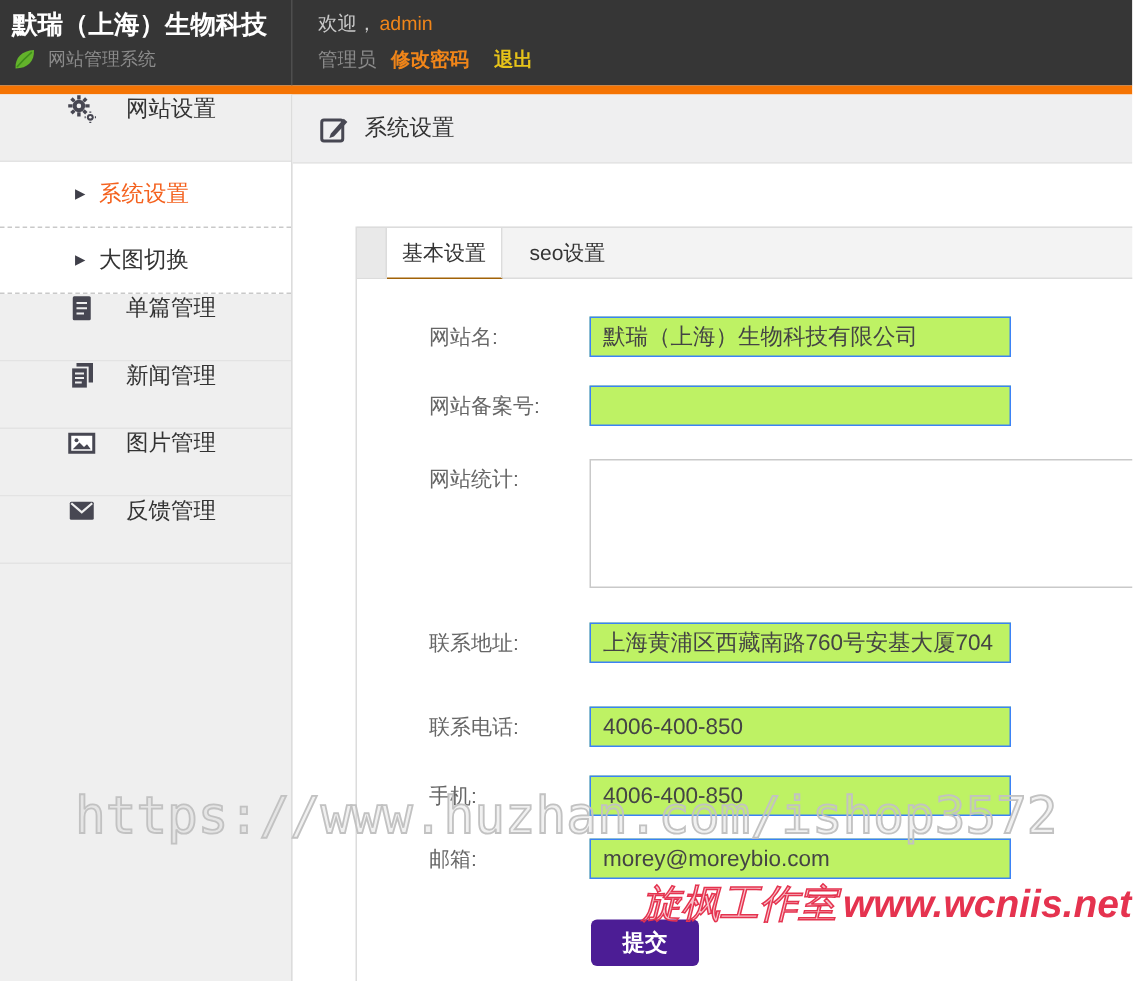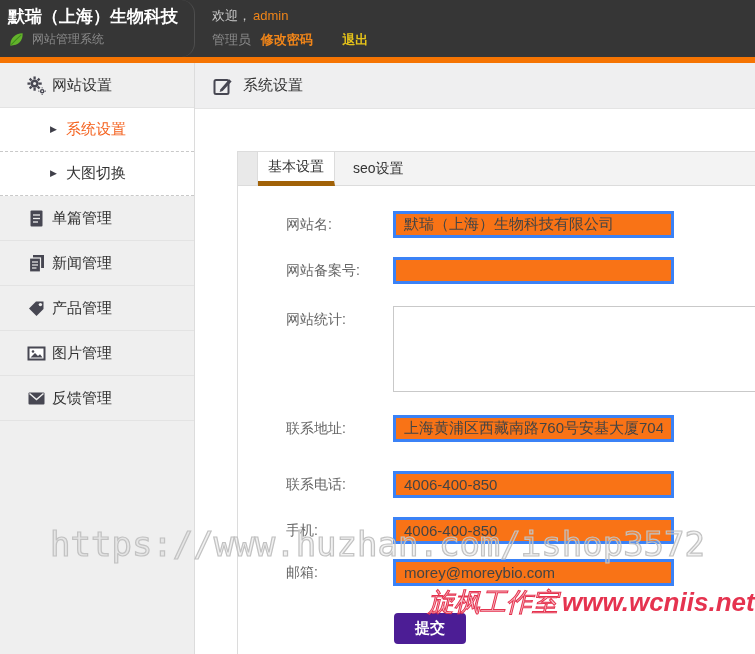--- a/index.html
+++ b/index.html
@@ -1,56 +1,56 @@
 <!DOCTYPE html>
 <html><head>
 <meta charset="utf-8">
 <style>
   * { margin:0; padding:0; box-sizing:border-box; }
   body { font-family:"Liberation Sans","DejaVu Sans",sans-serif; background:#fff; }
   .screen { position:relative; width:755px; height:654px; overflow:hidden; background:#fff; }
 
   
   .top-header { position:absolute; top:0; left:0; right:0; height:57px; background:#363636; display:flex; }
-  .brand { width:195px; padding:6px 0 0 8px; border-right:1px solid #4e4e4e;border-radius:14px; }
+  .brand { width:195px; padding:6px 0 0 8px; border-right:1px solid #4e4e4e; }
   .brand-title { color:#ffffff; font-size:17px; font-weight:bold; line-height:22px; white-space:nowrap; }
   .brand-sub { display:flex; align-items:center; gap:7px; margin-top:3px; color:#8b8b8b; font-size:12px; }
   .header-right { padding:7px 0 0 17px; font-size:13px; }
   .welcome-line { color:#c8c8c8; }
   .username { color:#f08519; margin-left:2px; text-decoration:none; }
   .admin-line { margin-top:6px; color:#8b8b8b; }
   .chg-pwd { color:#f08519; font-weight:bold; margin-left:6px; text-decoration:none; cursor:pointer; }
-  .logout { color:#e6c319; font-weight:bold; margin-left:26px; text-decoration:none; cursor:pointer; }
+  .logout { color:#e6c319; font-weight:bold; margin-left:13px; text-decoration:none; cursor:pointer; }
 
   .orange-bar { position:absolute; top:57px; left:0; right:0; height:6px; background:#f57403; }
 
   
   .sidebar { position:absolute; top:63px; left:0; bottom:0; width:195px; background:#efefef; border-right:1px solid #dcdcdc; }
-  .menu-item { height:45px; display:flex; align-items:center; gap:6px; padding-left:27px; background:#efefef; border-bottom:1px solid #e3e3e3; font-size:15px; color:#333; cursor:pointer; }
+  .menu-item { height:45px; display:flex; align-items:flex-start; gap:20px; padding-left:45px; background:#efefef; border-bottom:1px solid #e3e3e3; font-size:15px; color:#333; cursor:pointer; }
   .sub-item { height:44px; display:flex; align-items:center; gap:9px; padding-left:50px; background:#ffffff; border-bottom:1px dashed #c9c9c9; font-size:15px; color:#333; cursor:pointer; }
   .sub-item .arrow { font-size:9px; color:#3f3f49; line-height:1; }
   .sub-item.active .sub-label { color:#f4621f; }
   .micon { width:19px; height:19px; flex:0 0 19px; display:inline-block; }
 
   
   .main-title-bar { position:absolute; left:195px; right:0; top:63px; height:46px; background:#efeff0; border-bottom:1px solid #e4e4e4; display:flex; align-items:center; gap:10px; padding-left:18px; font-size:15px; color:#333; }
 
   .panel { position:absolute; left:237px; top:151px; width:600px; height:503px; background:#fff; border-left:1px solid #dcdcdc; }
   .tabs { display:flex; height:35px; background:#f3f3f3; border-top:1px solid #dcdcdc; border-bottom:1px solid #dcdcdc; }
   .tab-spacer { width:20px; background:#e9e9e9; border-right:1px solid #dcdcdc; }
   .tab { display:flex; align-items:center; padding:0 10px; font-size:14px; color:#333; cursor:pointer; }
-  .tab.active { background:#fff; border-right:1px solid #dcdcdc; border-bottom:5px solid #a16207; margin-bottom:-1px; }
+  .tab.active { background:#fff; border-right:1px solid #dcdcdc; border-bottom:1px solid #a16207; margin-bottom:-1px; }
   .tab.inactive { padding:0 18px;justify-content:center; }
 
   .form-area { padding-top:25px; }
   .frow { display:flex; margin:0 0 19px 48px; align-items:center; }
   .frow.top { align-items:flex-start; }
   .flabel { width:107px; font-size:14px; color:#666; flex:0 0 107px; }
   .frow.top .flabel { padding-top:5px; }
-  .finput { width:281px; height:27px; border:3px solid #3b82f6; padding:0 8px; font-size:15px; color:#444; background:#f97316; outline:none; font-family:"Liberation Sans","DejaVu Sans",sans-serif; }
+  .finput { width:281px; height:27px; border:1px solid #3b82f6; padding:0 8px; font-size:15px; color:#444; background:#bef264; outline:none; font-family:"Liberation Sans","DejaVu Sans",sans-serif; }
   .ftextarea { width:420px; height:86px; border:1px solid #c9c9c9; padding:6px 8px; font-size:14px; color:#444; resize:none; outline:none; font-family:"Liberation Sans","DejaVu Sans",sans-serif; }
   .m-b22 { margin-bottom:22px; } .m-b23 { margin-bottom:23px; } .m-b29 { margin-bottom:29px; } .m-b15 { margin-bottom:15px; }
   .btn-row { margin:27px 0 0 156px; display:flex; gap:10px; }
   .btn { height:31px; border:none; border-radius:4px; color:#fff; font-size:15px; padding:0 21px; cursor:pointer; font-family:inherit; }
   .btn-submit { background:#4c1d95;font-weight:bold; }
   .btn-back { background:#3d3d3d; }
 
   
   .wm-gray { position:absolute; left:50px; top:524px; z-index:5; font-family:"DejaVu Sans Mono","Liberation Mono",monospace; font-size:34px; white-space:nowrap; color:rgba(200,200,200,0.25); -webkit-text-stroke:1.2px #c2c2c2; pointer-events:none; }
   .wm-red { position:absolute; left:428px; top:585px; z-index:6; font-size:26px; font-style:italic; white-space:nowrap; pointer-events:none; }
@@ -151,29 +151,20 @@
           <g stroke="#efefef" stroke-width="1.2">
               <line x1="5" y1="8" x2="11" y2="8"></line>
               <line x1="5" y1="11" x2="11" y2="11"></line>
               <line x1="5" y1="14" x2="9.5" y2="14"></line>
             </g>
         </svg>
       </span>
       <span>新闻管理</span>
     </div>
 
-    <div class="menu-item">
-      <span class="micon">
-        <svg viewBox="0 0 19 19" width="19" height="19">
-          <path d="M2 9.5 L9 2.5 L16.5 2.5 L16.5 10 L9.5 17 Z" fill="#474752"></path>
-          <circle cx="13.4" cy="5.6" r="1.7" fill="#efefef"></circle>
-        </svg>
-      </span>
-      <span>产品管理</span>
-    </div>
 
     <div class="menu-item">
       <span class="micon">
         <svg viewBox="0 0 19 19" width="19" height="19">
           <rect x="1.5" y="3.5" width="16" height="12" fill="#ffffff" stroke="#474752" stroke-width="2"></rect>
           <circle cx="6" cy="7.5" r="1.3" fill="#474752"></circle>
           <path d="M3.5 13.5 L8 9 L11 12 L13 10.2 L15.5 13.5 Z" fill="#474752"></path>
         </svg>
       </span>
       <span>图片管理</span>

